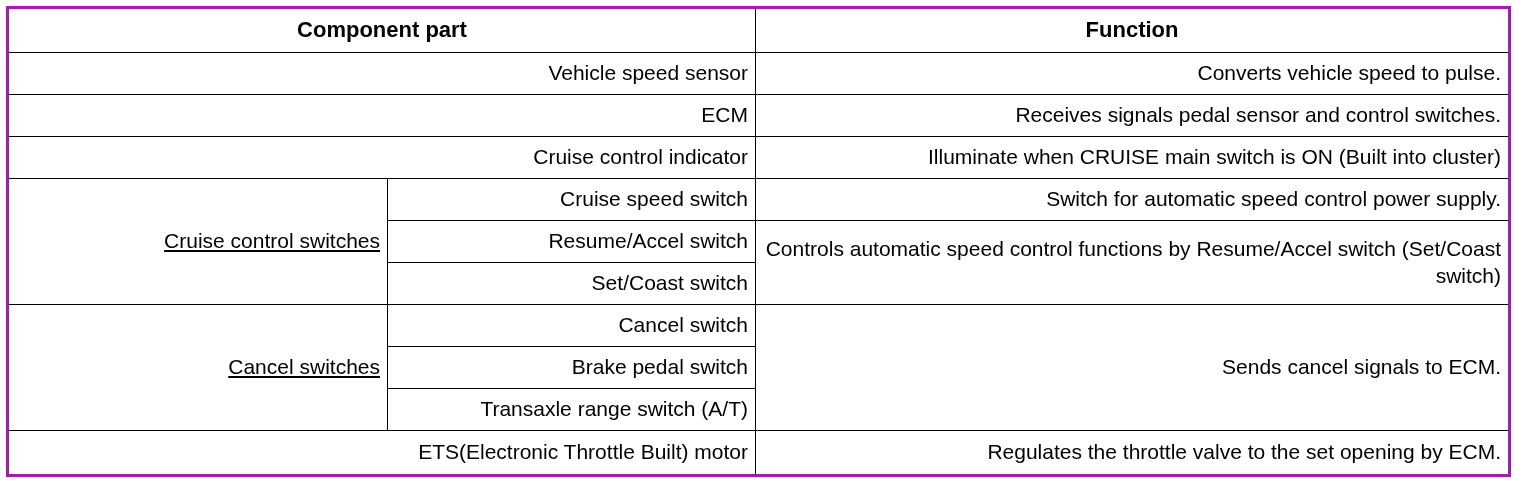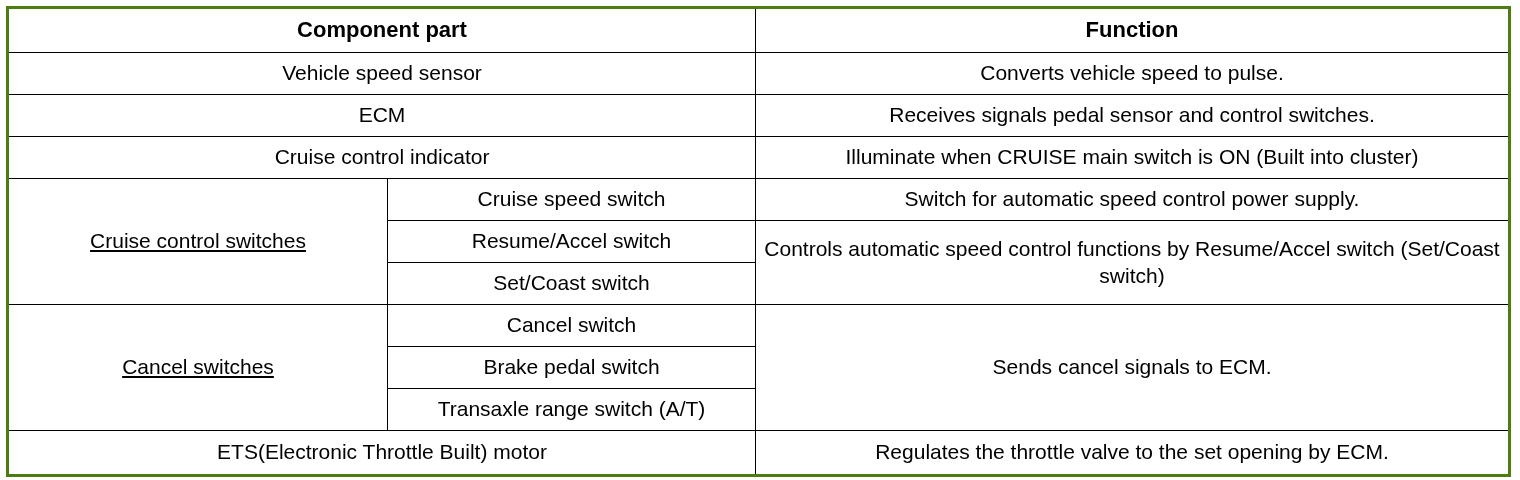--- a/index.html
+++ b/index.html
@@ -22,32 +22,32 @@
     width: 1502px;
     height: 468px;
     box-sizing: border-box;
   }
 
   table.spec-table {
     width: 1502px;
     height: 468px;
     border-collapse: collapse;
     table-layout: fixed;
-    border: 3px solid #4d7c0f;
+    border: 3px solid #a21caf;
     box-sizing: border-box;
   }
 
   table.spec-table td,
   table.spec-table th {
     border: 1px solid #000000;
     padding: 0 7px;
     font-size: 21px;
     line-height: 1.28;
     font-weight: normal;
-    text-align: center;
+    text-align: right;
     vertical-align: middle;
     box-sizing: border-box;
     background: #ffffff;
   }
 
   table.spec-table th {
     font-weight: bold;
     text-align: center;
     font-size: 22px;
   }

